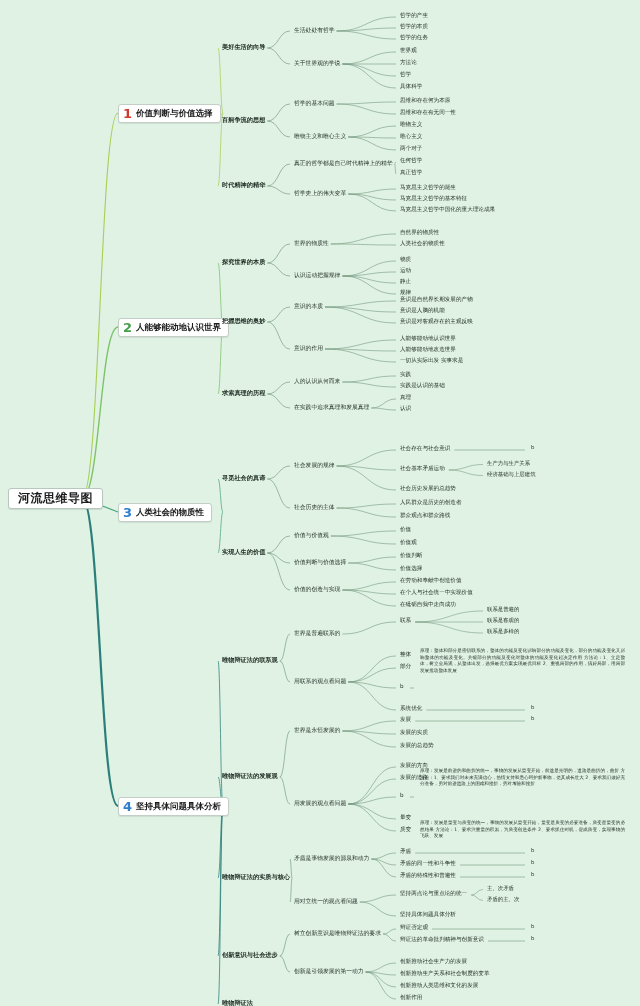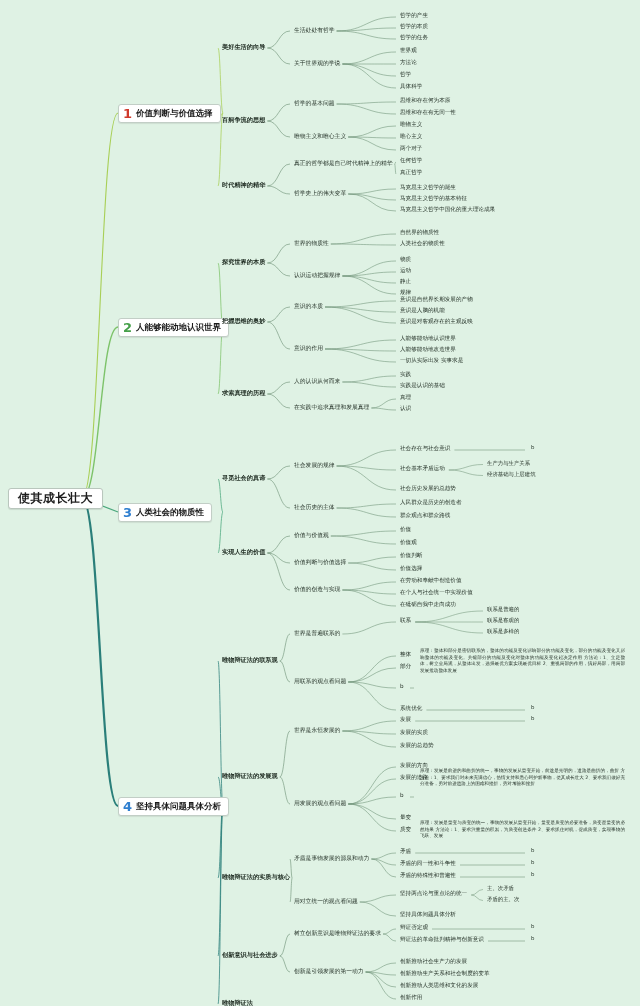--- a/index.html
+++ b/index.html
@@ -167,21 +167,21 @@
       <path d="M383,934 C389.5,934 389.5,941 396,941" stroke="#6b8f73" fill="none" stroke-width="0.55"></path>
       <line x1="488" y1="941" x2="525" y2="941" stroke="#6b8f73" stroke-width="0.55"></line>
       <path d="M279.8,956 C284.9,956 284.9,972 290,972" stroke="#6b8f73" fill="none" stroke-width="0.6"></path>
       <path d="M365.6,972 C380.8,972 380.8,963 396,963" stroke="#6b8f73" fill="none" stroke-width="0.55"></path>
       <path d="M365.6,972 C380.8,972 380.8,975 396,975" stroke="#6b8f73" fill="none" stroke-width="0.55"></path>
       <path d="M365.6,972 C380.8,972 380.8,987 396,987" stroke="#6b8f73" fill="none" stroke-width="0.55"></path>
       <path d="M365.6,972 C380.8,972 380.8,999 396,999" stroke="#6b8f73" fill="none" stroke-width="0.55"></path>
       <path d="M223,806 C220.5,806 220.5,1004 218,1004" stroke="#2a7f7a" fill="none" stroke-width="0.75"></path>
     </svg>
   <div id="nodes">
-      <div class="node root" style="left: 8px; top: 488px;">使其成长壮大</div>
+      <div class="node root" style="left: 8px; top: 488px;">河流思维导图</div>
       <div class="node lvl1" style="left: 118px; top: 104px;">
         <span class="num n1">1</span>
         <span class="lbl">价值判断与价值选择</span>
       </div>
       <div class="node lvl2" style="left: 222px; top: 44px;">美好生活的向导</div>
       <div class="node lvl3" style="left: 294px; top: 27px;">生活处处有哲学</div>
       <div class="node lvl4" style="left: 400px; top: 13px;">哲学的产生</div>
       <div class="node lvl4" style="left: 400px; top: 24px;">哲学的本质</div>
       <div class="node lvl4" style="left: 400px; top: 35px;">哲学的任务</div>
       <div class="node lvl3" style="left: 294px; top: 60px;">关于世界观的学说</div>

